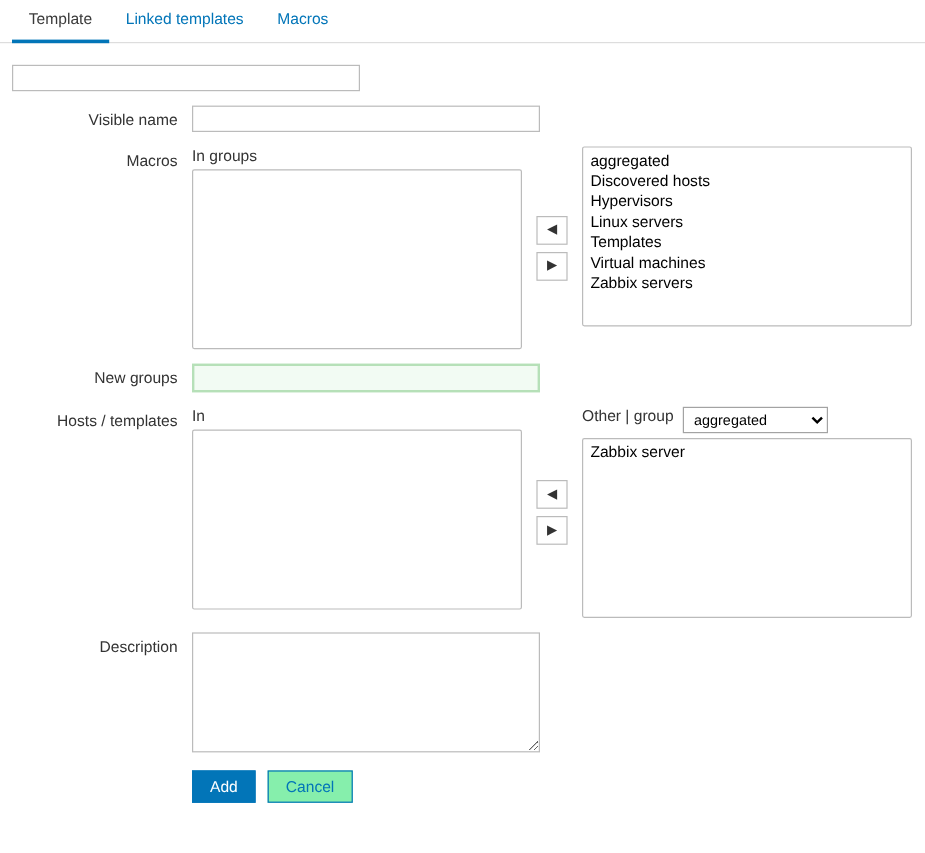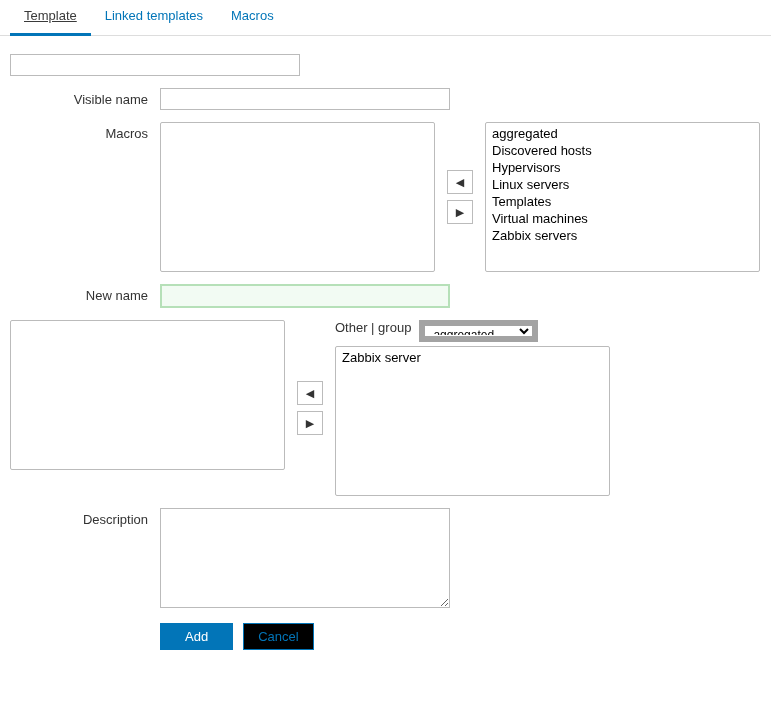--- a/index.html
+++ b/index.html
@@ -22,21 +22,20 @@
     padding: 8px 14px 10px 14px;
     color: #0275b8;
     cursor: pointer;
     font-size: 13px;
   }
   .tab.active {
     color: #3a3a3a;
     border-bottom: 3px solid #0275b8;
     margin-bottom: -1px;
     font-weight: 400;
-    text-decoration: underline;
   }
   
   .form-area { padding: 18px 10px 10px 10px; }
   .row { display: flex; margin-bottom: 12px; }
   .label-col {
     width: 150px;
     text-align: right;
     padding-right: 12px;
     padding-top: 4px;
     color: #333;
@@ -89,45 +88,45 @@
     background: #fff;
     cursor: pointer;
     font-size: 11px;
     line-height: 1;
     color:#333;
     padding:0;
   }
   .other-header { display:flex; align-items:flex-start; gap:8px; margin-bottom:4px; }
   select.dropdown {
     height: 22px;
-    border: 6px solid #a3a3a3;
+    border: 1px solid #a3a3a3;
     font-size: 12px;
-    padding: 1px 22px 1px 4px;
+    padding: 1px 34px 1px 4px;
     background: #fff;
     min-width: 115px;
   }
   textarea.desc {
     width: 290px;
     height: 100px;
     border: 1px solid #bbb;
     font-size: 13px;
     padding: 4px;
     resize: both;
   }
   .btnrow { display:flex; gap:10px; }
   button.primary {
     background: #0275b8;
     color: #fff;
     border: 1px solid #0275b8;
-    padding: 5px 24px;
+    padding: 5px 14px;
     font-size: 13px;
     cursor: pointer;
   }
   button.secondary {
-    background: #000000;
+    background: #86efac;
     color: #0275b8;
     border: 1px solid #0275b8;
     padding: 5px 14px;
     font-size: 13px;
     cursor: pointer;
   }
 </style>
 </head>
 <body>
 
@@ -151,20 +150,21 @@
       <div class="field-col">
         <input type="text" class="txt" value="" style="">
       </div>
     </div>
 
     <div class="row">
       <div class="label-col">Macros</div>
       <div class="field-col">
         <div class="dual">
           <div class="listcol">
+            <div class="collabel">In groups</div>
             <select multiple="" class="multibox" id="in-groups-list"></select>
           </div>
           <div class="midcol">
             <button class="arrow">◀</button>
             <button class="arrow">▶</button>
           </div>
           <div class="listcol">
             <select multiple="" class="multibox" id="other-groups-list">
                 <option>aggregated</option>
                 <option>Discovered hosts</option>
@@ -173,30 +173,32 @@
                 <option>Templates</option>
                 <option>Virtual machines</option>
                 <option>Zabbix servers</option>
               </select>
           </div>
         </div>
       </div>
     </div>
 
     <div class="row">
-      <div class="label-col">New name</div>
+      <div class="label-col">New groups</div>
       <div class="field-col">
         <input type="text" class="newgroup" value="" style="">
       </div>
     </div>
 
     <div class="row">
+      <div class="label-col">Hosts / templates</div>
       <div class="field-col">
         <div class="dual">
           <div class="listcol">
+            <div class="collabel">In</div>
             <select multiple="" class="multibox" id="in-hosts-list"></select>
           </div>
           <div class="midcol">
             <button class="arrow">◀</button>
             <button class="arrow">▶</button>
           </div>
           <div class="listcol">
             <div class="other-header">
               <span>Other | group</span>
               <select class="dropdown" id="group-filter-select"><option>aggregated</option></select>

